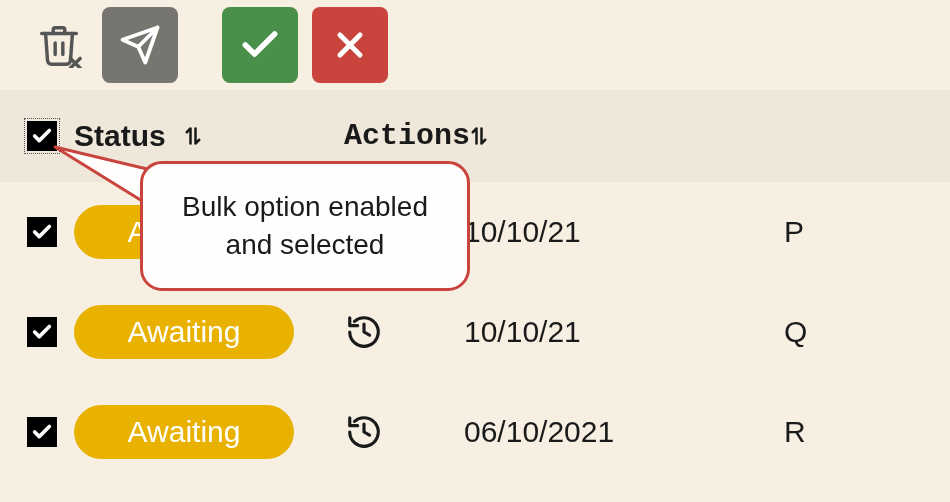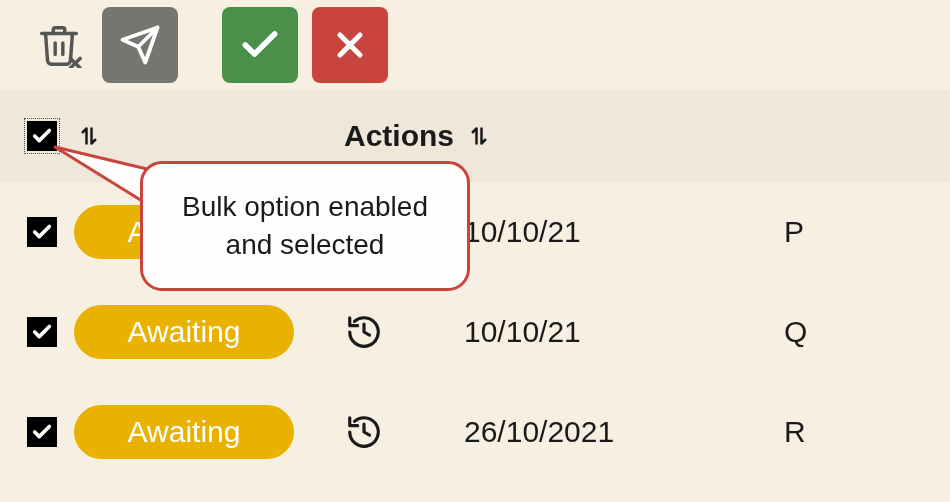--- a/index.html
+++ b/index.html
@@ -53,21 +53,21 @@
     align-items: center;
     background: #efe7d9;
     height: 92px;
     padding-left: 10px;
     font-size: 30px;
     font-weight: 600;
     position: relative;
   }
   .col-check { width: 64px; display:flex; align-items:center; justify-content:center; }
   .col-status { width: 270px; display:flex; align-items:center; gap:12px; }
-  .col-actions { width: 120px; display:flex; align-items:center; }
+  .col-actions { width: 120px; display:flex; align-items:center;font-family:Liberation Mono, monospace; }
   .col-date { width: 320px; display:flex; align-items:center; gap:12px; }
   .col-latest { flex: 1; display:flex; align-items:center; }
 
   .data-row {
     display: flex;
     align-items: center;
     height: 100px;
     padding-left: 10px;
     font-size: 30px;
   }
@@ -177,20 +177,21 @@
     <div class="col-check">
       <span class="header-checkbox-wrap">
         <span class="checkbox">
           <svg width="22" height="22" viewBox="0 0 24 24" fill="none" stroke="#fff" stroke-width="4" stroke-linecap="round" stroke-linejoin="round">
               <polyline points="20 6 9 17 4 12"></polyline>
             </svg>
         </span>
       </span>
     </div>
     <div class="col-status">
+      <span>Status</span>
       <span class="sort-icon">
         <svg width="30" height="30" viewBox="0 0 24 24" fill="none" stroke="#1a1a1a" stroke-width="2" stroke-linecap="round" stroke-linejoin="round">
           <polyline points="7 9 10 6 10 18"></polyline>
           <polyline points="17 15 14 18 14 6"></polyline>
         </svg>
       </span>
     </div>
     <div class="col-actions">
       <span>Actions</span>
     </div>
@@ -274,21 +275,21 @@
     <div class="col-actions">
       <span class="action-history">
         <svg width="38" height="38" viewBox="0 0 24 24" fill="none" stroke="#1a1a1a" stroke-width="2" stroke-linecap="round" stroke-linejoin="round">
           <path d="M3 12a9 9 0 1 0 3-6.7"></path>
           <polyline points="3 3 3 8 8 8"></polyline>
           <polyline points="12 7 12 12 15.5 14"></polyline>
         </svg>
       </span>
     </div>
     <div class="col-date">
-        <span>26/10/2021</span>
+        <span>06/10/2021</span>
       </div>
     <div class="col-latest">
         <span>R</span>
       </div>
   </div>
 
 </div>
 
 <svg class="callout-tail" width="110" height="85" viewBox="0 0 110 85">
   <path d="M8 8 L100 30 L100 65 Z" fill="#fffefd" stroke="#c9443d" stroke-width="3" stroke-linejoin="round"></path>

